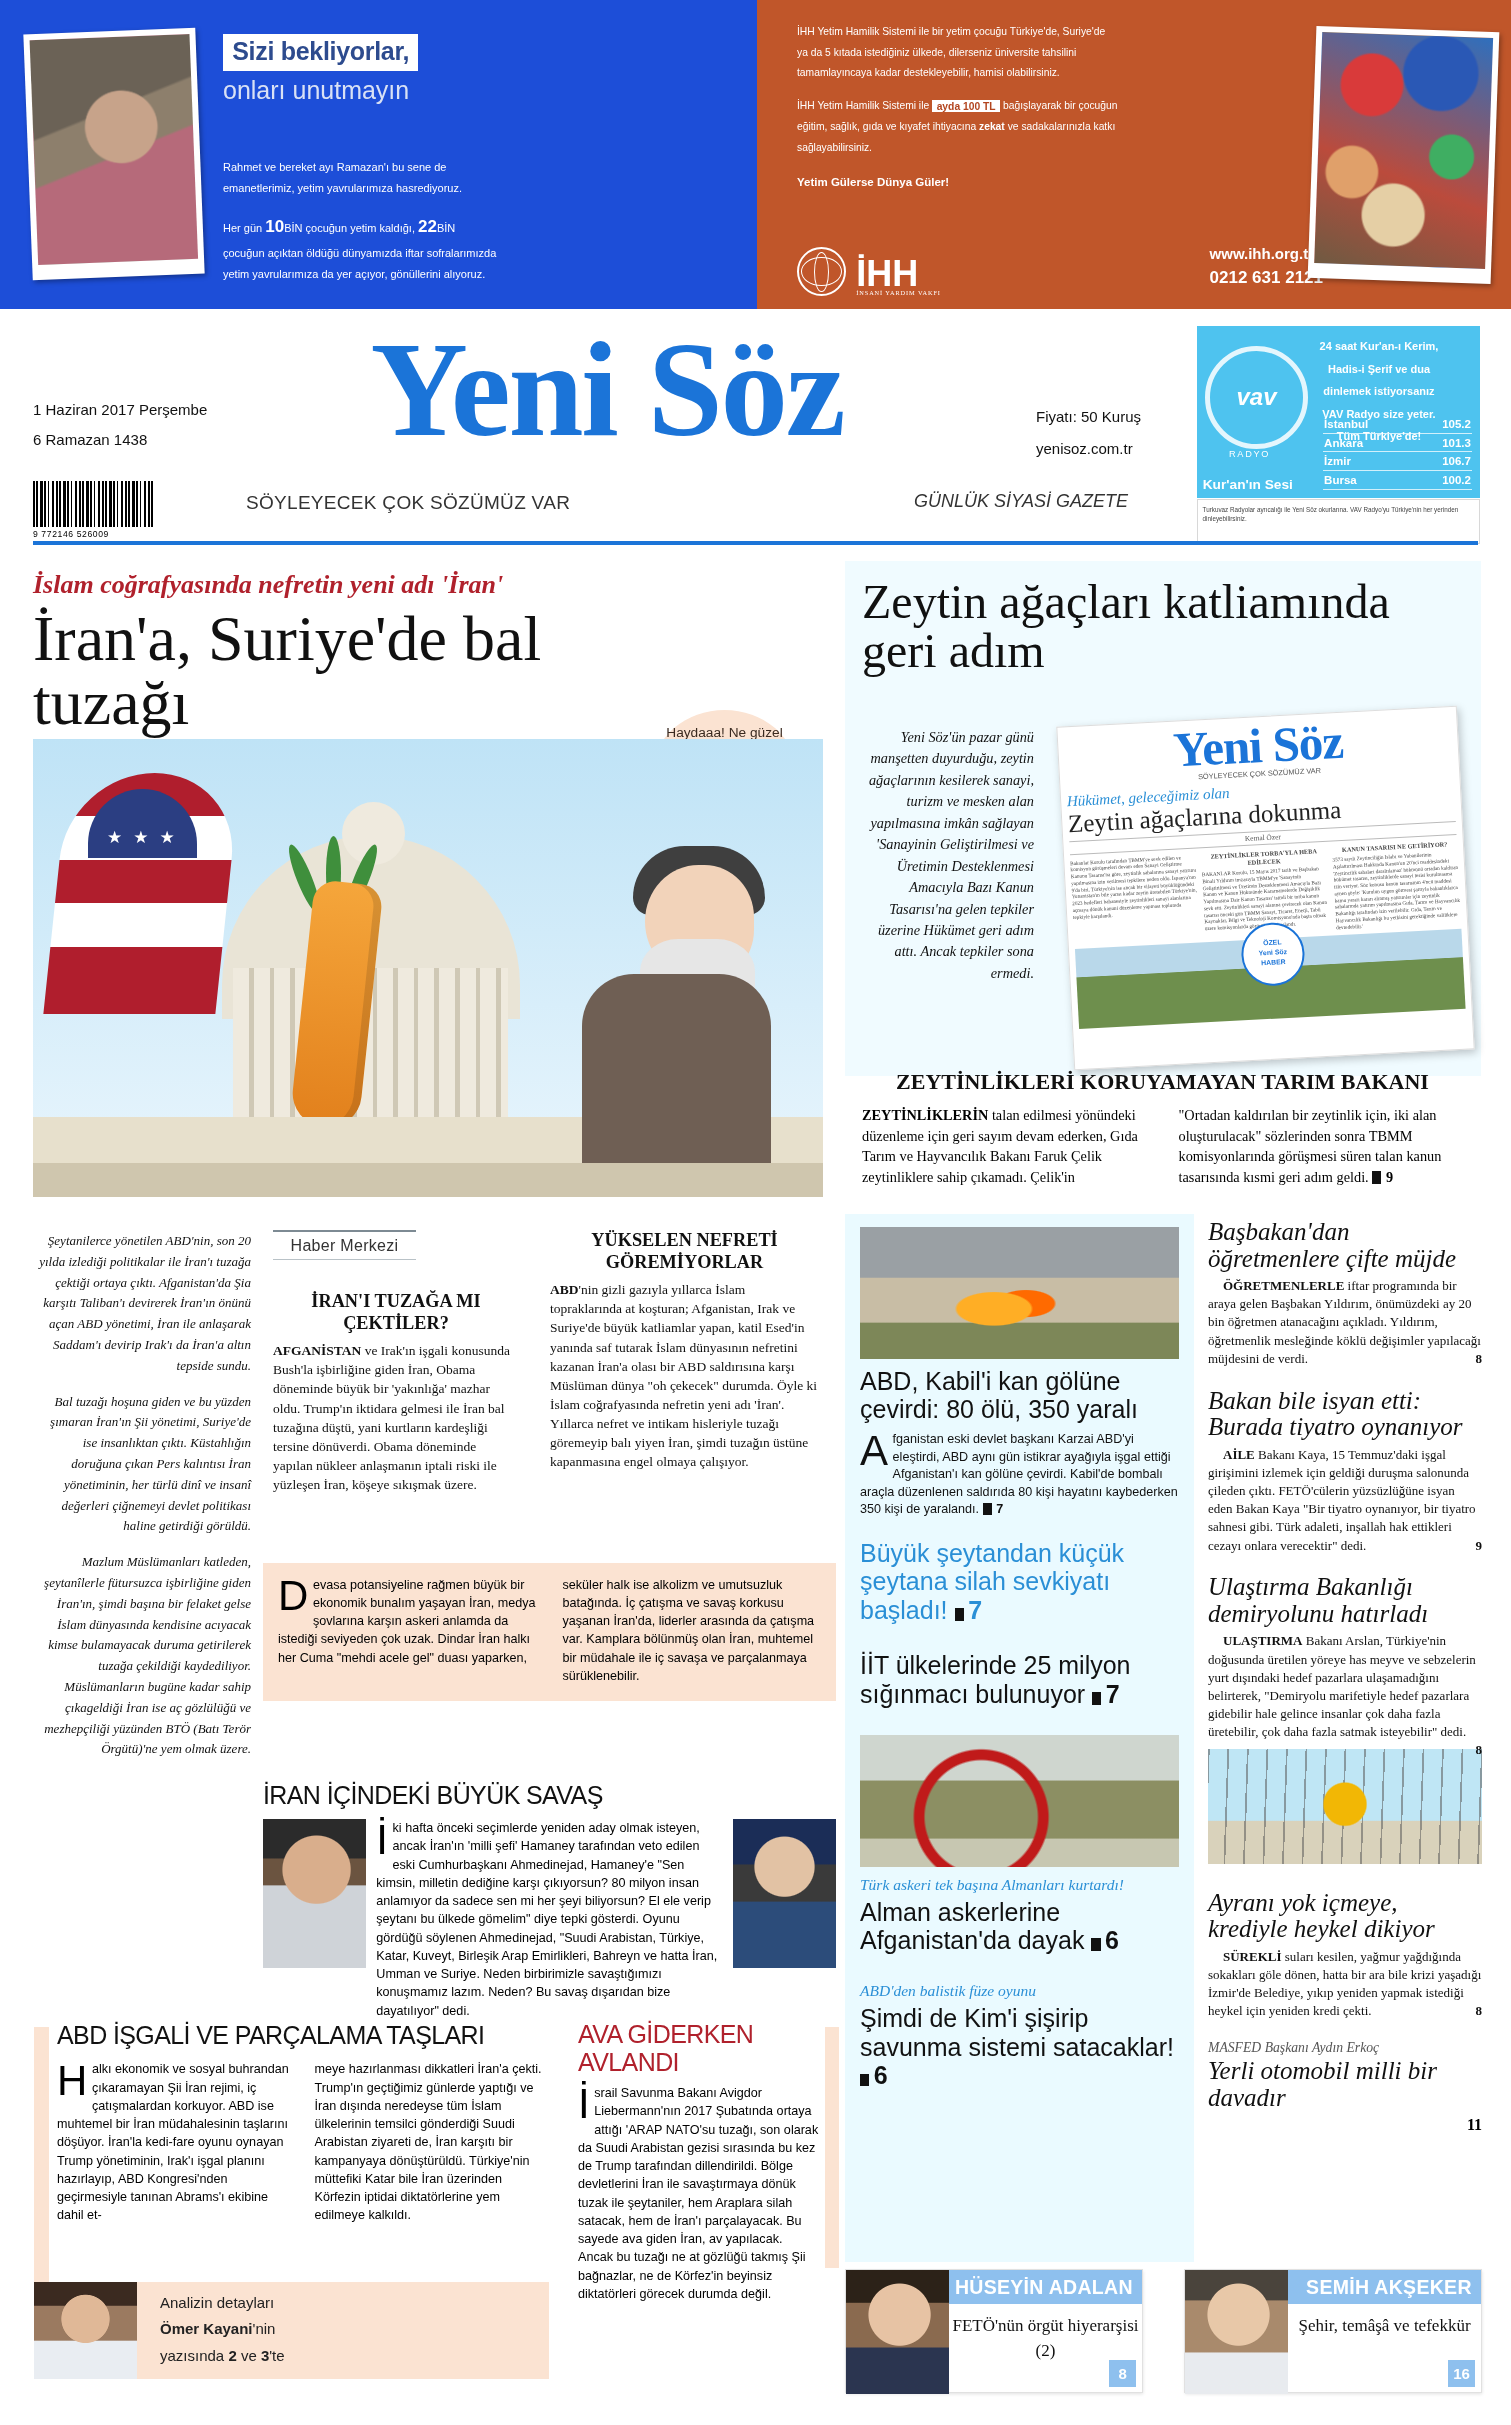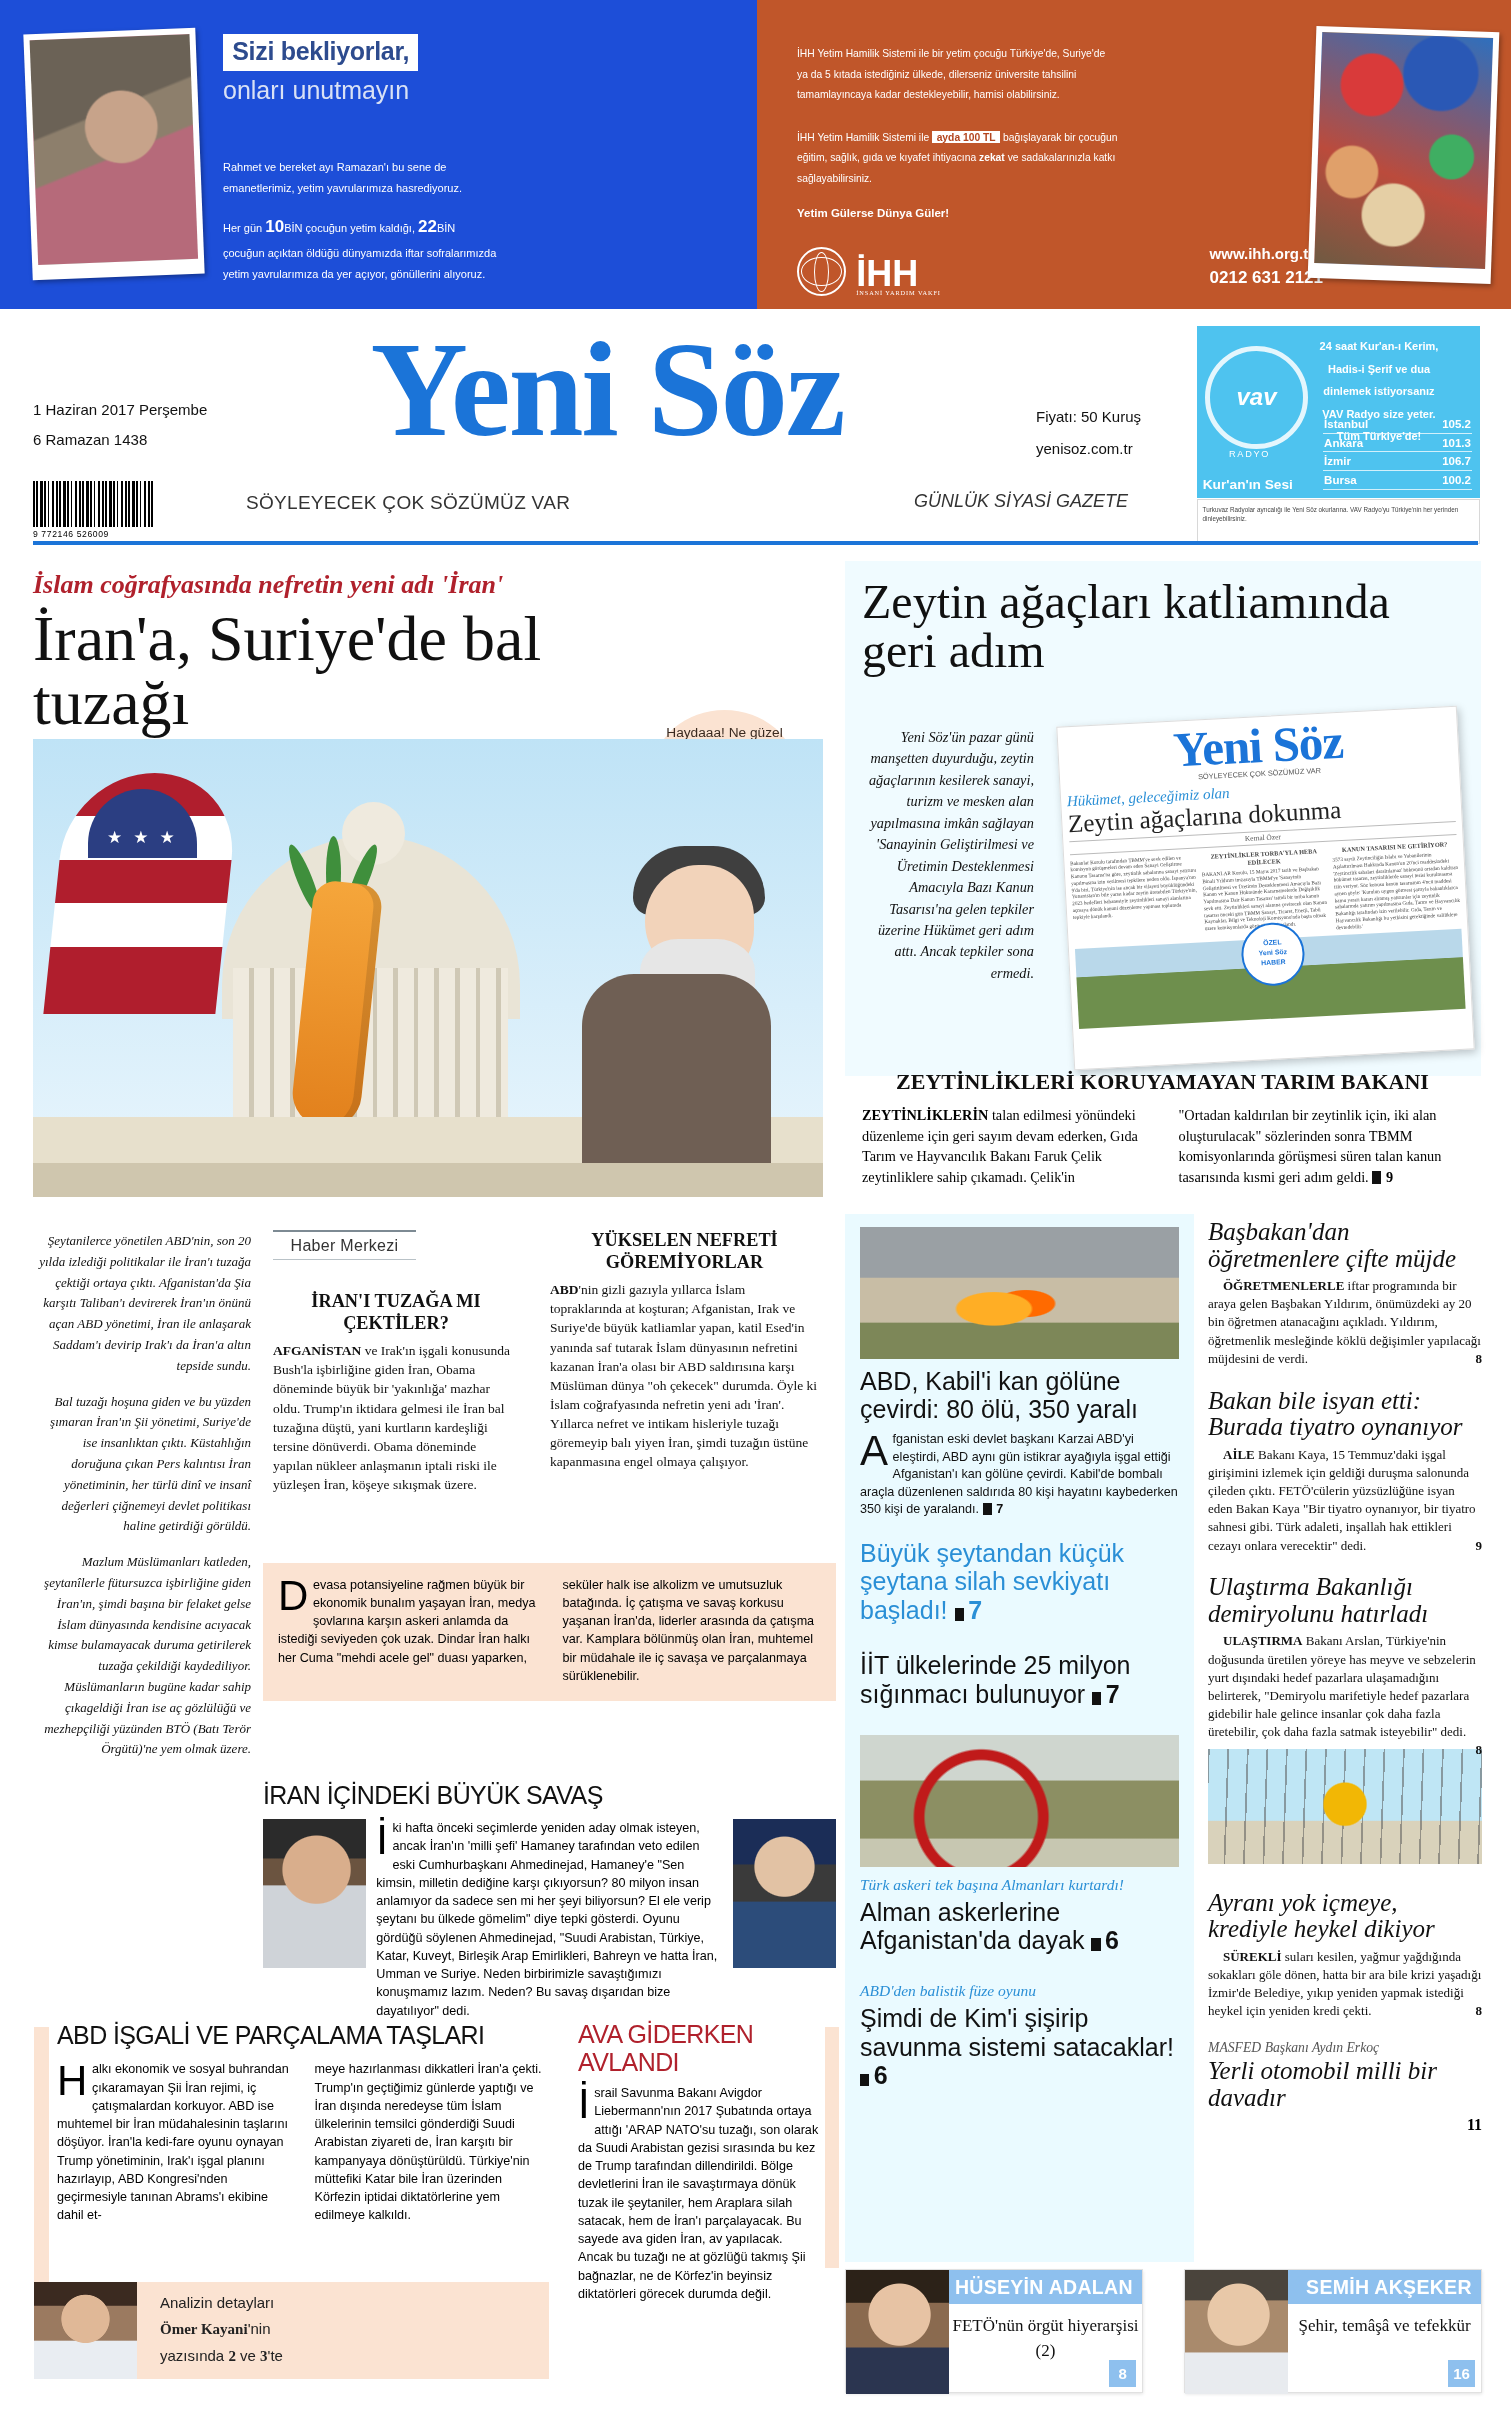--- a/index.html
+++ b/index.html
@@ -50,21 +50,21 @@
   }
   .ad-title-2 {
     color:#e9eef8; font-size:25px; font-weight:300; margin-top:4.6px; opacity:.92;
     font-family:"Liberation Sans", sans-serif;
   }
   .ad-body { margin-top:52px; font-size:11px; line-height:1.95; font-family:"Liberation Sans", sans-serif; }
   .ad-body p { margin-bottom:10.3px; }
   .ad-body b { font-size:17px; font-weight:bold; }
   .ad-copy-right { position:absolute; left:40px; top:22px; width:321px; color:#fff;
       font-family:"Liberation Sans", sans-serif; font-size:10.3px; line-height:2.0; }
-  .ad-copy-right p { margin-bottom:12.6px;margin-top:22px; }
+  .ad-copy-right p { margin-bottom:12.6px; }
   .hl-white { background:#fff; color:#b3451f; font-weight:bold; padding:0.6px 4.6px; }
   .slogan { font-weight:bold; font-size:11.5px; margin-top:2.3px; }
   .ihh-block { position:absolute; left:40px; bottom:12.6px; display:flex; align-items:flex-end; gap:10.3px; color:#fff; }
   .ihh-globe { width:49px; height:49px; border-radius:50%; border:2.3px solid #fff; position:relative; }
   .ihh-globe::before, .ihh-globe::after { content:""; position:absolute; border:1.7px solid #fff; border-radius:50%; }
   .ihh-globe::before { inset:8px 2.3px; }
   .ihh-globe::after  { inset:2.3px 15px; }
   .ihh-name { font-size:36px; font-weight:bold; line-height:.85; font-family:"Liberation Sans", sans-serif; }
   .ihh-sub { font-size:6.3px; letter-spacing:0.9px; }
   .ihh-contact { position:absolute; right:189px; bottom:20.6px; color:#fff; text-align:left;
@@ -186,21 +186,21 @@
   .ava-sec { position:absolute; left:578px; top:2021px; width:241px; }
   .ava-title { color:#b0212c; font-family:"Liberation Sans", sans-serif; font-size:25px; line-height:1.1; letter-spacing:-0.6px;}
   .ava-body { margin-top:8px; font-family:"Liberation Sans", sans-serif; font-size:12.6px; line-height:1.45; }
 
   .analiz { position:absolute; left:34px; top:2282px; width:515px; height:97px; background:#fbe3d2; display:flex; }
   .analiz-photo { width:103px; height:97px; background-size:cover;
       background-image: radial-gradient(circle at 50% 38%, #e0b897 0 30%, rgba(0,0,0,0) 31%),
       linear-gradient(#3b2a20 0 24%, #9b7a60 25% 60%, #e9edf2 61% 100%); }
   .analiz-text { flex:1; padding:8px 0 0 23px; font-family:"Liberation Sans", sans-serif;
       font-size:15px; line-height:1.75; color:#222; }
-  .analiz-text b { font-weight:bold;font-family:Liberation Serif, serif; }
+  .analiz-text b { font-weight:bold; }
   .pink-strip { position:absolute; left:34px; top:2027px; width:15px; height:349px; background:#fbe3d2; }
   .pink-strip2 { position:absolute; left:825px; top:2027px; width:13.7px; height:241px; background:#fbe3d2; }
 
   
   .right-zone { position:absolute; left:845px; top:561px; width:636px; height:515px; background:#f0fbff; }
   .z-head { position:absolute; left:862px; top:578px; width:573px; font-size:48px; line-height:1.02; color:#111; }
   .z-lead { position:absolute; left:862px; top:727px; width:172px; font-style:italic; font-size:14.3px;
       line-height:1.5; text-align:right; color:#111; }
   .minipaper { position:absolute; left:1065px; top:716px; width:401px; height:344px; background:#fff;
       border:0.6px solid #ddd; box-shadow:2.3px 3.4px 8px rgba(0,0,0,.22); transform:rotate(-3deg); overflow:hidden; padding:5.7px; }

